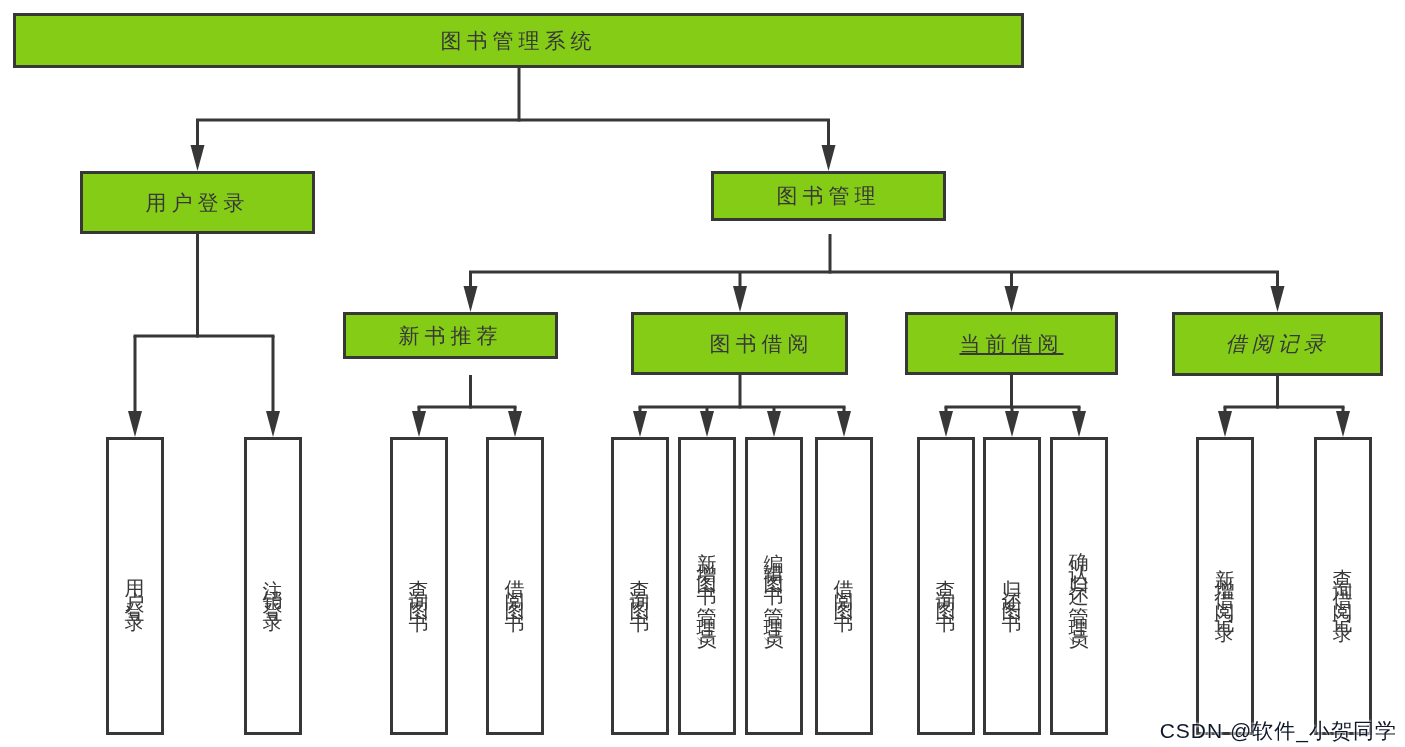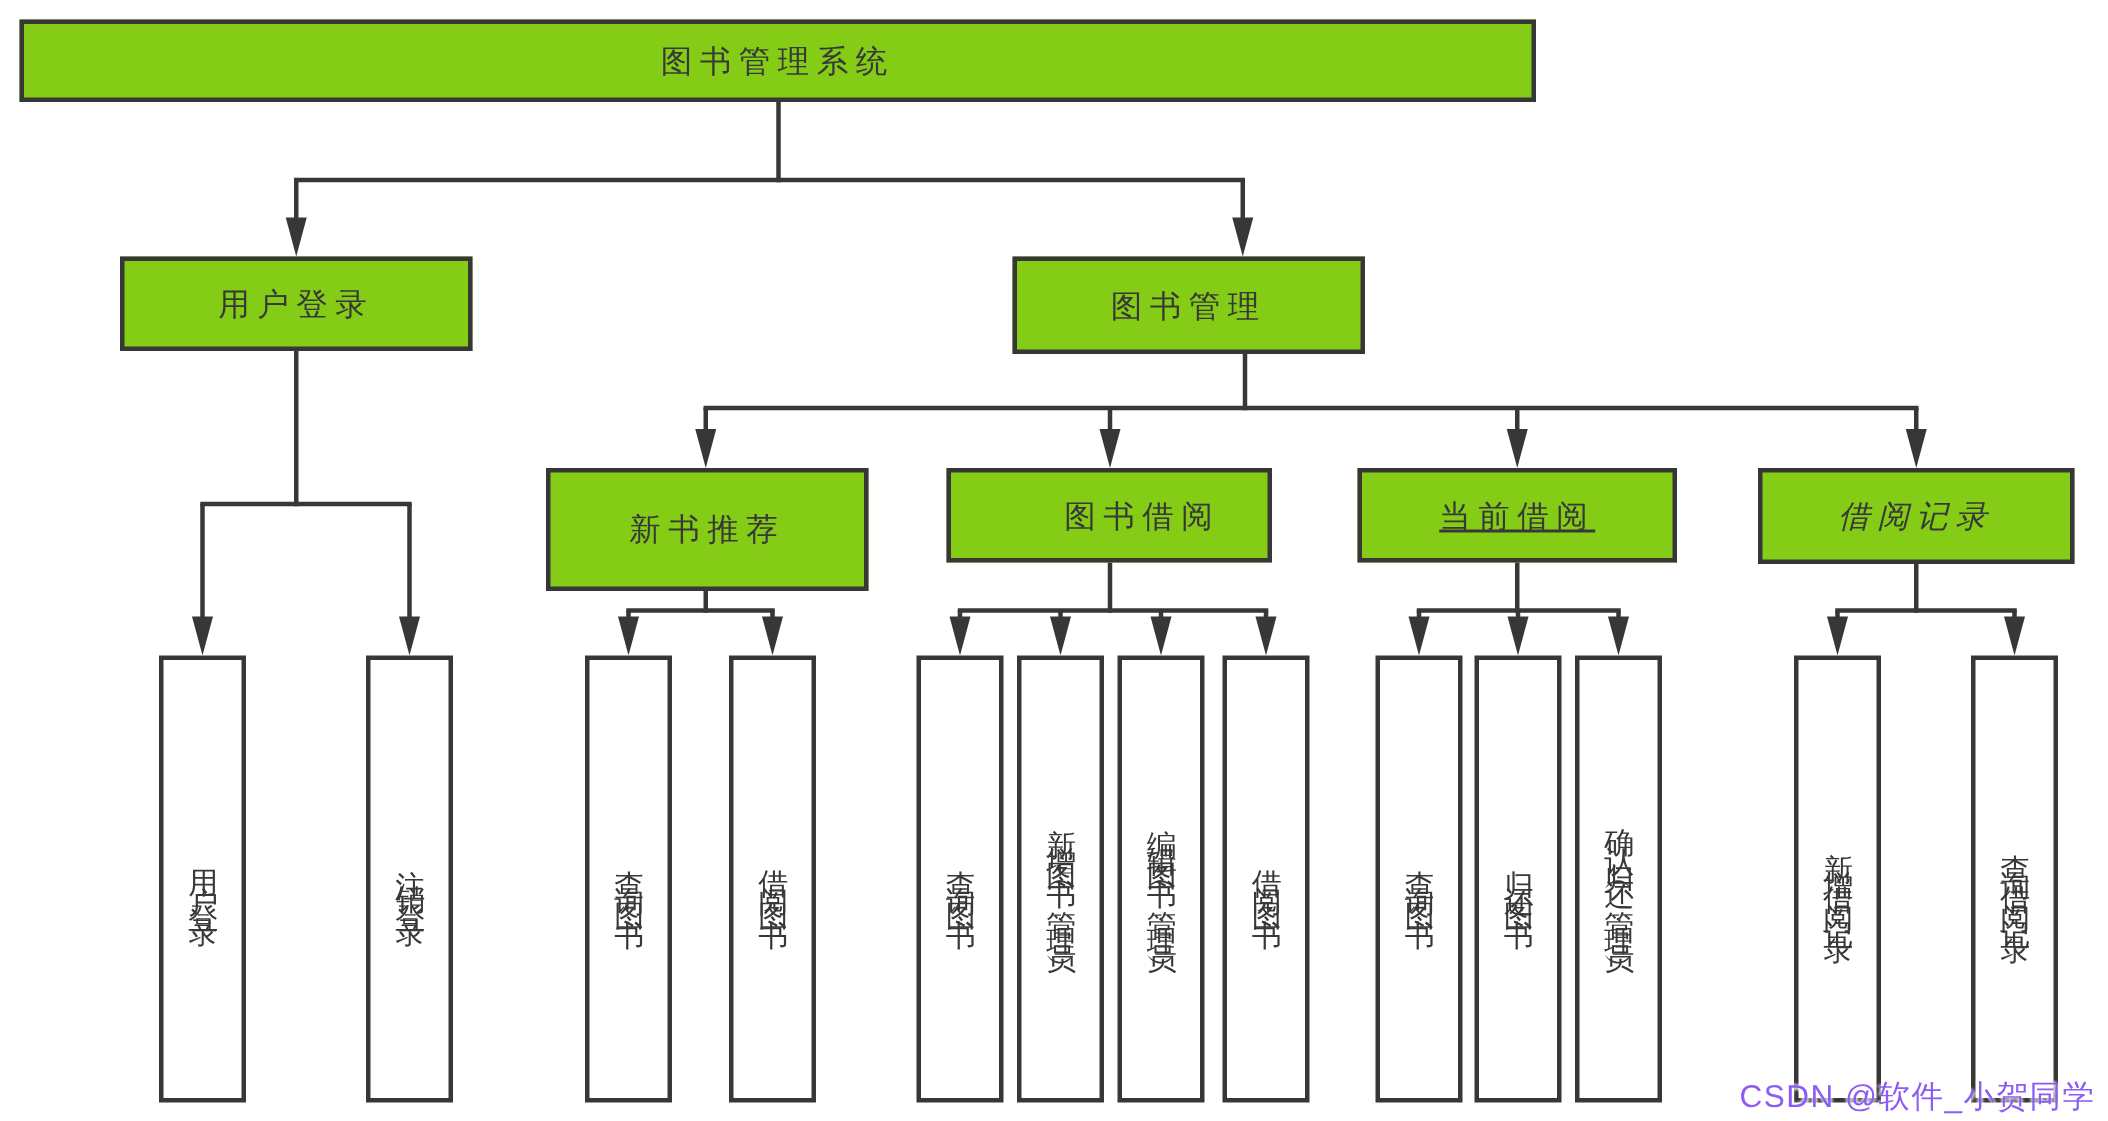--- a/index.html
+++ b/index.html
@@ -43,21 +43,21 @@
     letter-spacing: 11px;
     line-height: 1;
     white-space: nowrap;
   }
   .watermark {
     position: absolute;
     right: 8px;
     bottom: 2px;
     font-size: 21px;
     letter-spacing: 1px;
-    color: #8b5cf6;
+    color: #0f172a;
     text-shadow: 1px 1px 2px #ffffff, -1px -1px 2px #ffffff;
     white-space: nowrap;
   }
 </style>
 </head>
 <body>
 
 <div class="canvas">
 
   <svg class="wires" viewBox="0 0 1405 747" xmlns="http://www.w3.org/2000/svg" fill="#373737" stroke="#373737" stroke-width="3">
@@ -132,23 +132,23 @@
       <line x1="1225" y1="407" x2="1225" y2="414"></line>
       <polygon points="1218,411 1232,411 1225,437" stroke="none"></polygon>
       <line x1="1343" y1="407" x2="1343" y2="414"></line>
       <polygon points="1336,411 1350,411 1343,437" stroke="none"></polygon>
     </g>
   </svg>
 
   <div class="node" style="left:13px; top:13px; width:1011px; height:55px;">图书管理系统</div>
 
   <div class="node" style="left:80px; top:171px; width:235px; height:63px;">用户登录</div>
-  <div class="node" style="left:675px; top:171px; width:235px; height:65px;font-family:Liberation Mono, monospace;">图书管理</div>
+  <div class="node" style="left:711px; top:171px; width:235px; height:50px;font-family:Liberation Mono, monospace;">图书管理</div>
 
-  <div class="node" style="left:364px; top:312px; width:215px; height:82px;">新书推荐</div>
+  <div class="node" style="left:343px; top:312px; width:215px; height:47px;">新书推荐</div>
   <div class="node" style="left:631px; top:312px; width:217px; height:63px;padding-left:44px;">图书借阅</div>
   <div class="node" style="left:905px; top:312px; width:213px; height:63px;text-decoration:underline;">当前借阅</div>
   <div class="node" style="left:1172px; top:312px; width:211px; height:64px;font-style:italic;">借阅记录</div>
 
   <div class="leaf" style="left:106px;">
     <span>用户登录</span>
   </div>
   <div class="leaf" style="left:244px;">
     <span>注销登录</span>
   </div>

